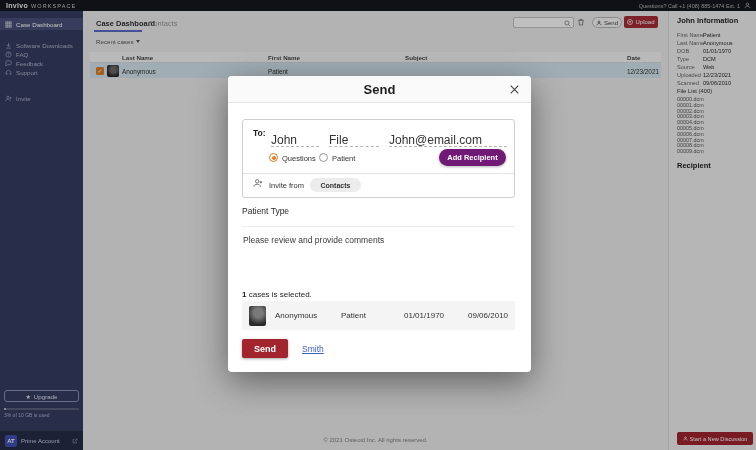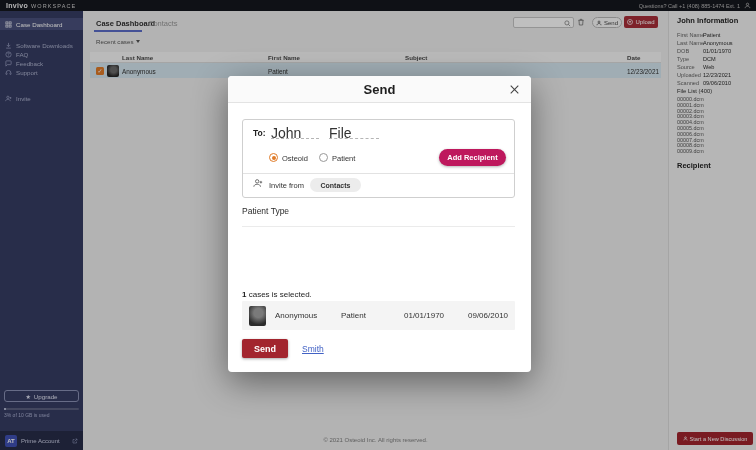--- a/index.html
+++ b/index.html
@@ -71,26 +71,26 @@
   
   .scrim{left:0;top:0;width:756px;height:450px;background:rgba(0,0,0,.25);z-index:50;}
   .modal{left:228px;top:76px;width:303px;height:296px;background:#fff;border-radius:4px;z-index:60;
       box-shadow:0 10px 34px rgba(0,0,0,.45);}
   .m-header{left:0;top:0;width:303px;height:27px;background:#fafafa;border-bottom:1px solid #e3e3e3;
       border-radius:4px 4px 0 0;box-sizing:border-box;}
   .m-title{left:0;top:0;width:303px;height:27px;line-height:27px;text-align:center;font-size:13px;font-weight:bold;color:#1f1f1f;}
   .m-close{right:10px;top:7px;color:#444;cursor:pointer;}
   .groupbox{left:14px;top:43px;width:273px;height:79px;border:1px solid #cfcfcf;border-radius:3px;box-sizing:border-box;}
   .to-label{left:10px;top:8px;font-size:8.5px;font-weight:bold;color:#222;}
-  .field{position:absolute;top:5px;font-size:14px;color:#333;border-bottom:1px dashed #b5b5b5;height:13px;}
+  .field{position:absolute;top:13px;font-size:12px;color:#333;border-bottom:1px dashed #b5b5b5;height:13px;}
   .radio{position:absolute;width:7px;height:7px;border:1.5px solid #999;border-radius:50%;box-sizing:content-box;cursor:pointer;}
   .radio.sel{border-color:#e07b28;}
   .radio.sel::after{content:"";position:absolute;left:1.5px;top:1.5px;width:4px;height:4px;border-radius:50%;background:#e07b28;}
   .radio-lab{position:absolute;font-size:7.5px;color:#333;}
-  .add-btn{position:absolute;right:8px;top:29px;width:67px;height:17px;background:#be185d;border-radius:8.5px;color:#fff;
+  .add-btn{position:absolute;right:8px;top:29px;width:67px;height:17px;background:#701a75;border-radius:8.5px;color:#fff;
       font-size:7.5px;font-weight:bold;display:flex;align-items:center;justify-content:center;cursor:pointer;
       box-shadow:0 1px 3px rgba(0,0,0,.3);}
   .gb-divider{position:absolute;left:0;top:53px;width:271px;height:1px;background:#e2e2e2;}
   .invite-lab{position:absolute;left:26px;top:61px;font-size:7.5px;color:#333;text-align:center;}
   .contacts-pill{position:absolute;left:67px;top:58px;width:51px;height:14px;background:#ececec;border-radius:7px;
       font-size:7px;font-weight:bold;color:#333;display:flex;align-items:center;justify-content:center;cursor:pointer;}
   .subject{left:14px;top:130px;font-size:8.5px;color:#2b2b2b;}
   .m-divider{left:14px;top:150px;width:273px;height:1px;background:#ebebeb;}
   .message{left:15px;top:159px;font-size:8.5px;color:#3a3a3a;}
   .sel-line{left:14px;top:214px;font-size:8px;color:#222;}
@@ -320,41 +320,43 @@
     <div class="abs m-close">
       <svg width="13" height="13" viewBox="0 0 24 24" fill="none" stroke="currentColor" stroke-width="2">
           <path d="M5 5l14 14M19 5L5 19"></path>
         </svg>
     </div>
 
     <div class="abs groupbox">
       <span class="abs to-label">To:</span>
       <span class="field" style="left:28px;width:48px;">John</span>
       <span class="field" style="left:86px;width:50px;">File</span>
+      <span class="field" style="left:146px;width:118px;">John@email.com</span>
 
       <span class="radio sel" style="left:26px;top:33px;"></span>
-      <span class="radio-lab" style="left:39px;top:33.5px;">Osteoid</span>
+      <span class="radio-lab" style="left:39px;top:33.5px;">Questions</span>
       <span class="radio" style="left:76px;top:33px;"></span>
       <span class="radio-lab" style="left:89px;top:33.5px;">Patient</span>
       <div class="add-btn">Add Recipient</div>
 
       <div class="gb-divider"></div>
       <span class="abs" style="left:10px;top:58px;color:#555;">
         <svg width="10" height="10" viewBox="0 0 24 24" fill="none" stroke="currentColor" stroke-width="2">
             <circle cx="10" cy="8" r="4"></circle>
             <path d="M2 21c0-4 4-6 8-6s8 2 8 6"></path>
             <path d="M19 7v6M16 10h6"></path>
           </svg>
       </span>
       <span class="invite-lab">Invite from</span>
       <div class="contacts-pill">Contacts</div>
     </div>
 
     <div class="abs subject">Patient Type</div>
     <div class="abs m-divider"></div>
+    <div class="abs message">Please review and provide comments</div>
 
     <div class="abs sel-line">
       <strong>1</strong><span> cases is selected.</span>
     </div>
 
     <div class="abs caserow">
       <span class="cr-thumb"></span>
       <span class="cr-cell" style="left:33px;">Anonymous</span>
       <span class="cr-cell" style="left:99px;">Patient</span>
       <span class="cr-cell" style="left:162px;">01/01/1970</span>

